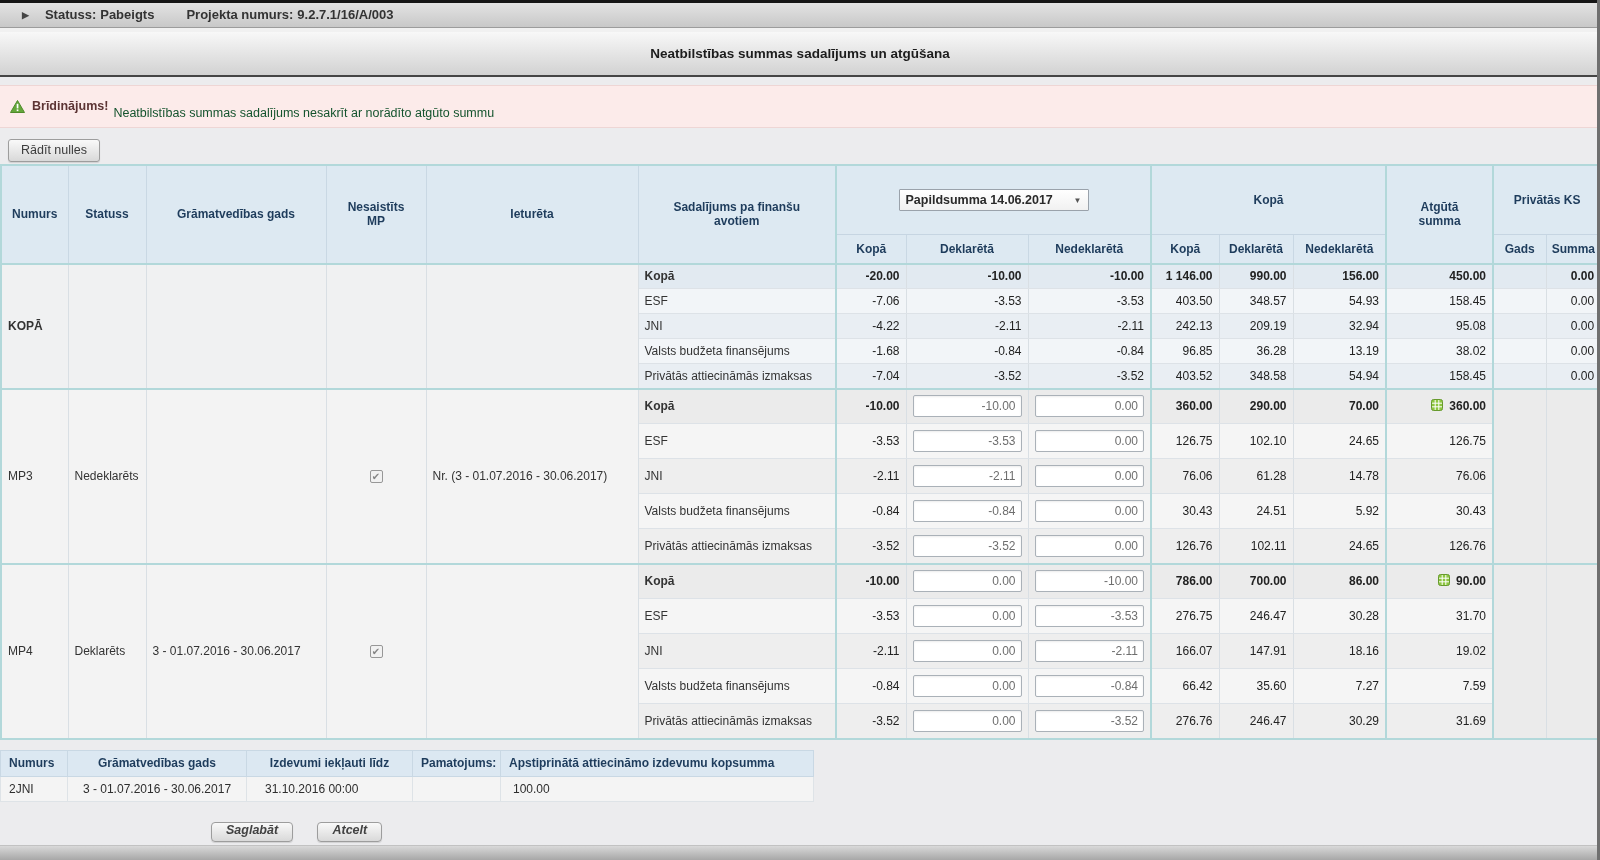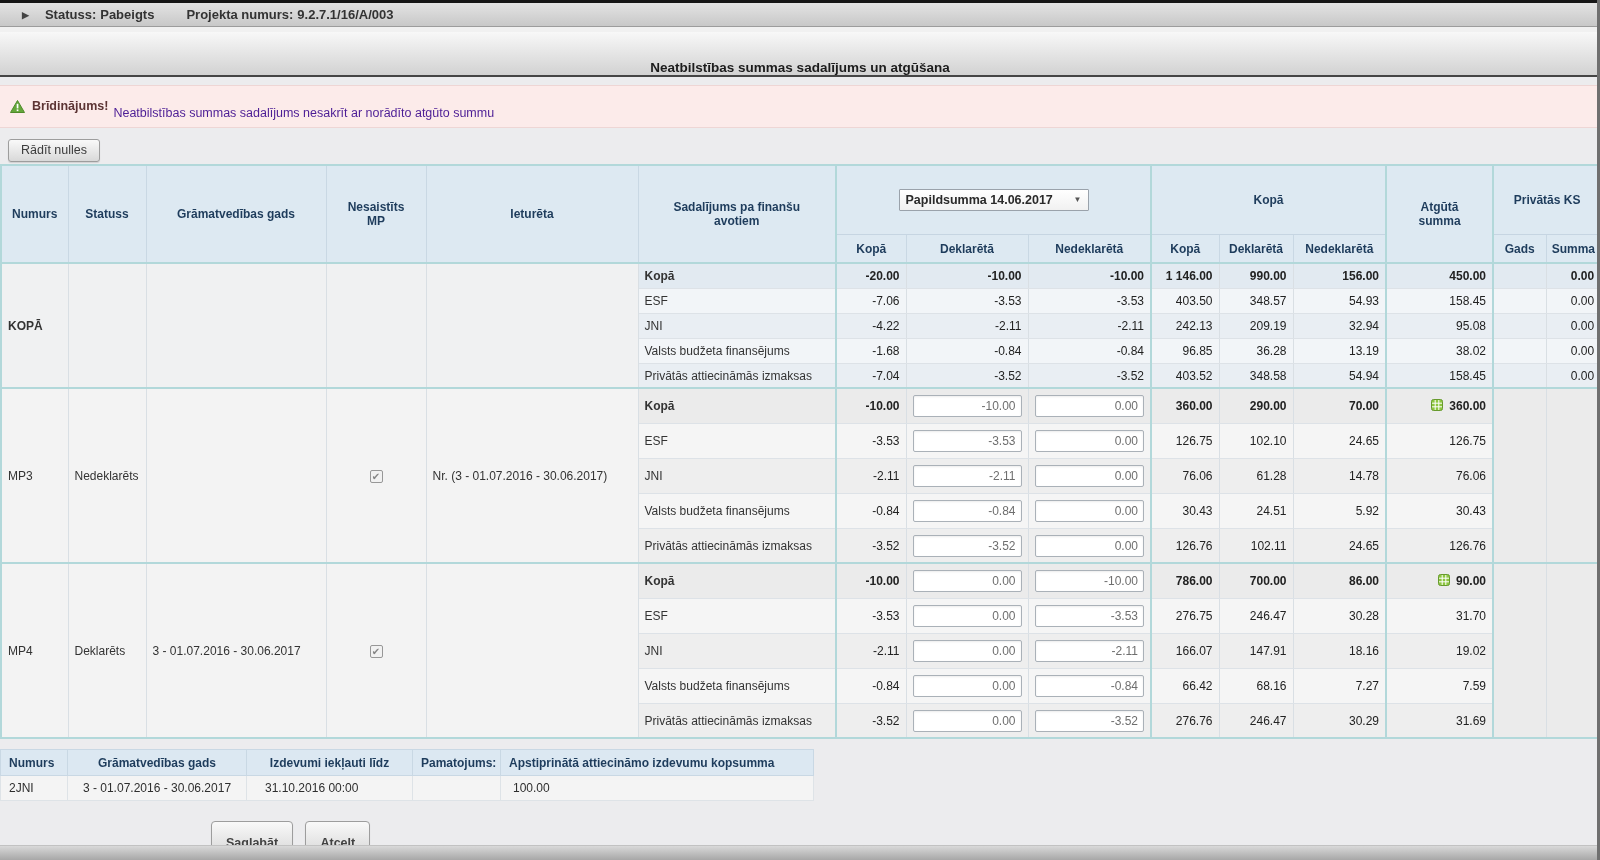--- a/index.html
+++ b/index.html
@@ -18,34 +18,34 @@
     height:25px; display:flex; align-items:center;
     background:linear-gradient(#e3e3e3,#c8c8c8);
     border-bottom:1px solid #9c9c9c;
     font-weight:bold; font-size:13px; color:#333;
   }
   .status-bar .arrow { margin:0 16px 0 22px; font-size:9px; color:#444; cursor:pointer; }
   .status-bar .pair { margin-right:28px; }
   .status-bar .pair span { margin-right:4px; }
   .mid-gap { height:5px; background:#f1f1f1; }
   .title-bar {
-    height:45px; display:flex; align-items:flex-end; justify-content:center;
+    height:45px; display:flex; align-items:center; justify-content:center;
     background:linear-gradient(#f8f8f8,#d2d2d2);
     border-bottom:2px solid #454545;
   }
   .title-bar h1 { margin:0; font-size:13.5px; color:#1c1c1c; font-weight:bold; }
   
   .warning {
     margin-top:8px; height:44px; display:flex; align-items:center;
     background:#fcebea; border-top:1px solid #eed6d5; border-bottom:1px solid #eed6d5;
     padding-left:10px; font-size:12.5px;
   }
   .warning .w-icon { margin-right:7px; display:inline-flex; }
   .warning b { color:#5c3434; margin-right:5px; }
-  .warning .w-msg { color:#4c1d95;margin-top:13px; }
+  .warning .w-msg { color:#14532d;margin-top:13px; }
   
   .btn {
     display:inline-block; background:linear-gradient(#f9f9f9,#d9d9d9);
     border:1px solid #9d9d9d; border-radius:3px;
     padding:3px 12px 4px 12px; font-size:12.5px; color:#3c3c3c;
     cursor:pointer; box-shadow:0 1px 1px rgba(0,0,0,.12);
   }
   .show-zeros-wrap { margin:11px 0 2px 8px; height:23px; }
   
   table.main {
@@ -125,21 +125,21 @@
     border:1px solid #dee3e7; padding:4px 9px; height:25px; color:#2e2e2e;
   }
   table.bottom tr.br0 td { background:#f4f4f4; }
   table.bottom tr.br1 td { background:#ececec; }
   .al { text-align:left; padding-left:8px !important; }
   .ac { text-align:center; }
   .pl18 { padding-left:18px !important; text-align:left; }
   .pl12 { padding-left:12px !important; text-align:left; }
   
   .actions { margin:20px 0 0 211px; height:24px; }
-  .actions .btn { font-weight:bold; color:#424242; margin-right:9px; padding:14px 14px 4px 14px; border-radius:4px; }
+  .actions .btn { font-weight:bold; color:#424242; margin-right:21px; padding:0 14px 4px 14px; border-radius:4px;font-style:italic; }
   .footer { margin-top:auto; height:15px; background:linear-gradient(#d9d9d9,#a7a7a7); border-top:1px solid #c2c2c2; }
   .right-edge { position:absolute; top:0; right:0; width:3px; height:860px; background:#6f6f6f; z-index:5; }
 </style>
 </head>
 <body>
 
 <div class="right-edge"></div>
 <div class="top-strip"></div>
 
 <div class="status-bar">
@@ -403,21 +403,21 @@
       <td class="c-n">147.91</td>
       <td class="c-n">18.16</td>
       <td class="c-n gstart atg">19.02</td>
     </tr>
     <tr class="r3">
       <td class="c-lbl">Valsts budžeta finansējums</td>
       <td class="c-n gstart">-0.84</td>
       <td class="c-in"><input class="num-input" value="0.00" style=""></td>
       <td class="c-in"><input class="num-input" value="-0.84" style=""></td>
       <td class="c-n gstart">66.42</td>
-      <td class="c-n">68.16</td>
+      <td class="c-n">35.60</td>
       <td class="c-n">7.27</td>
       <td class="c-n gstart atg">7.59</td>
     </tr>
     <tr class="r4">
       <td class="c-lbl">Privātās attiecināmās izmaksas</td>
       <td class="c-n gstart">-3.52</td>
       <td class="c-in"><input class="num-input" value="0.00" style=""></td>
       <td class="c-in"><input class="num-input" value="-3.52" style=""></td>
       <td class="c-n gstart">276.76</td>
       <td class="c-n">246.47</td>

